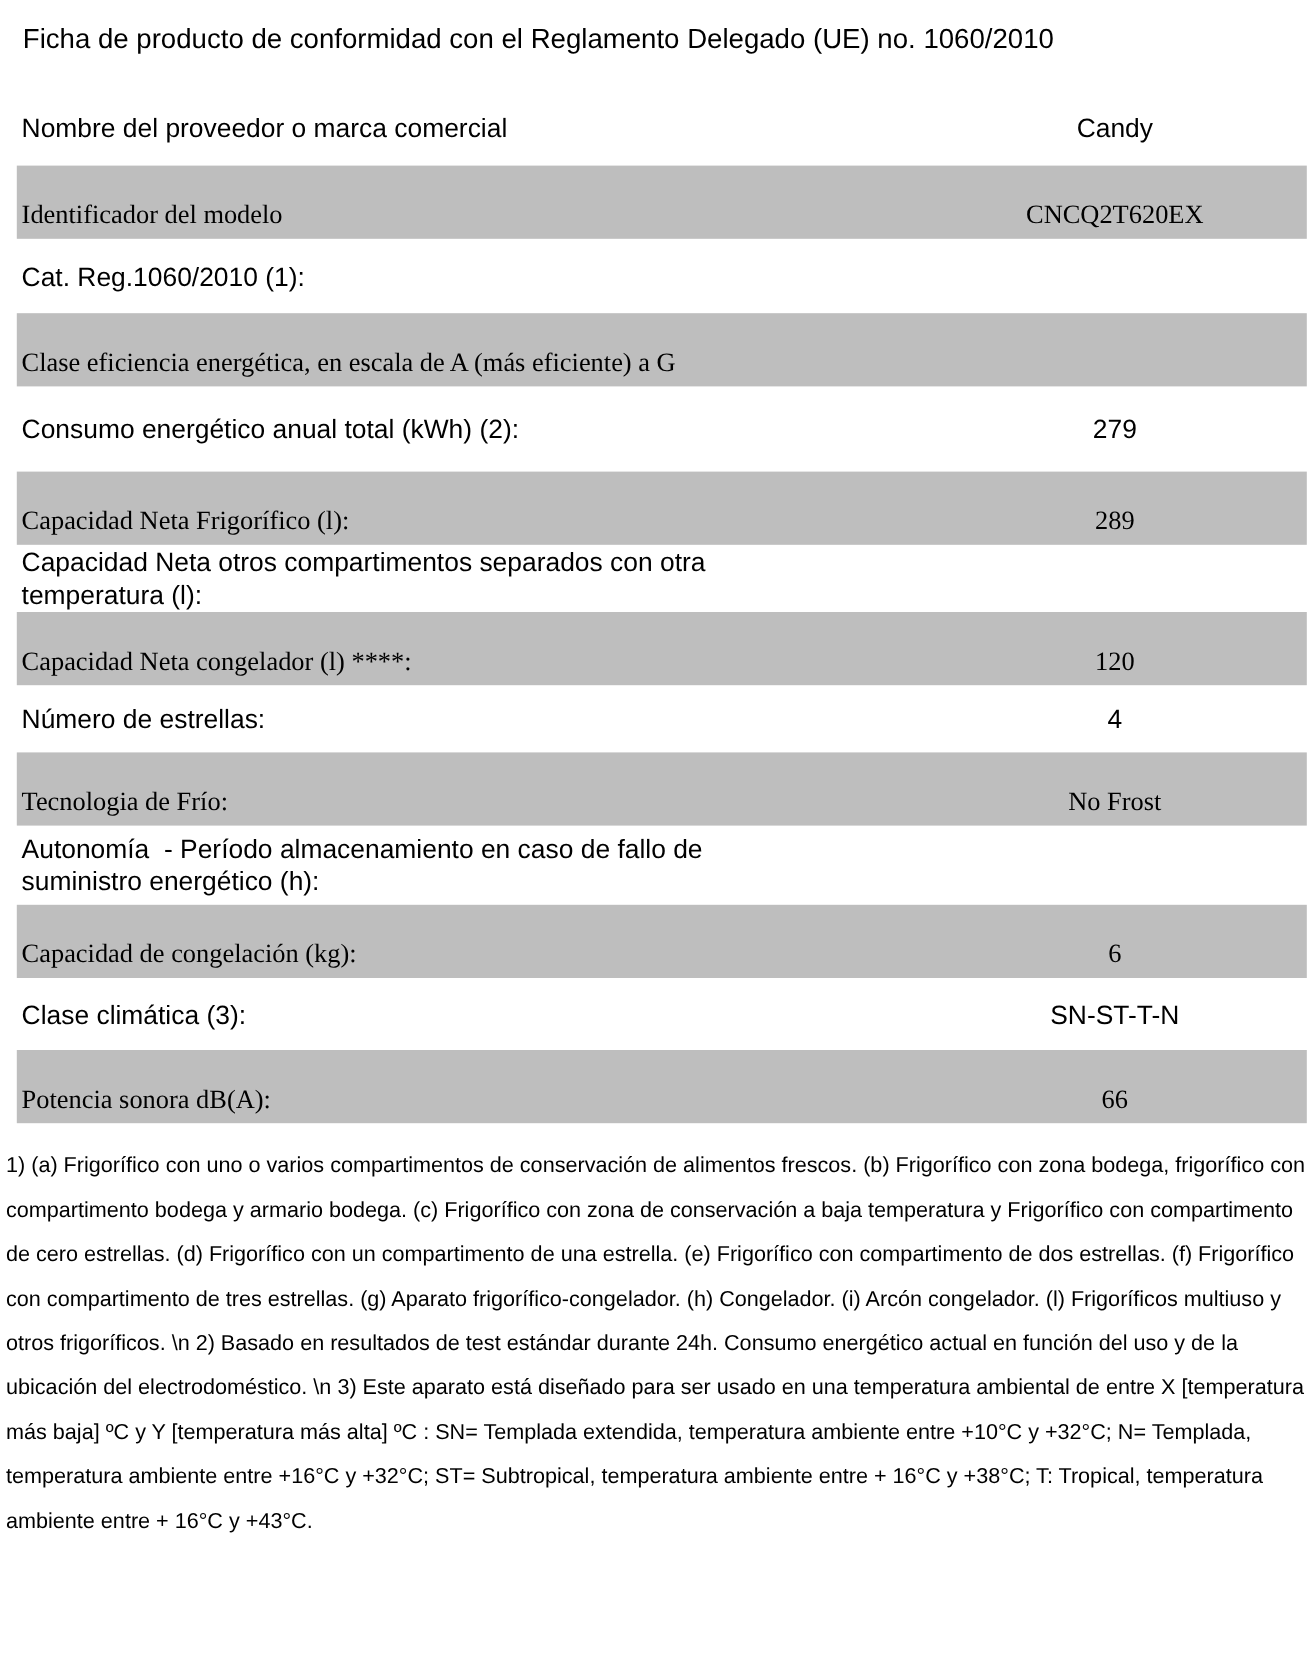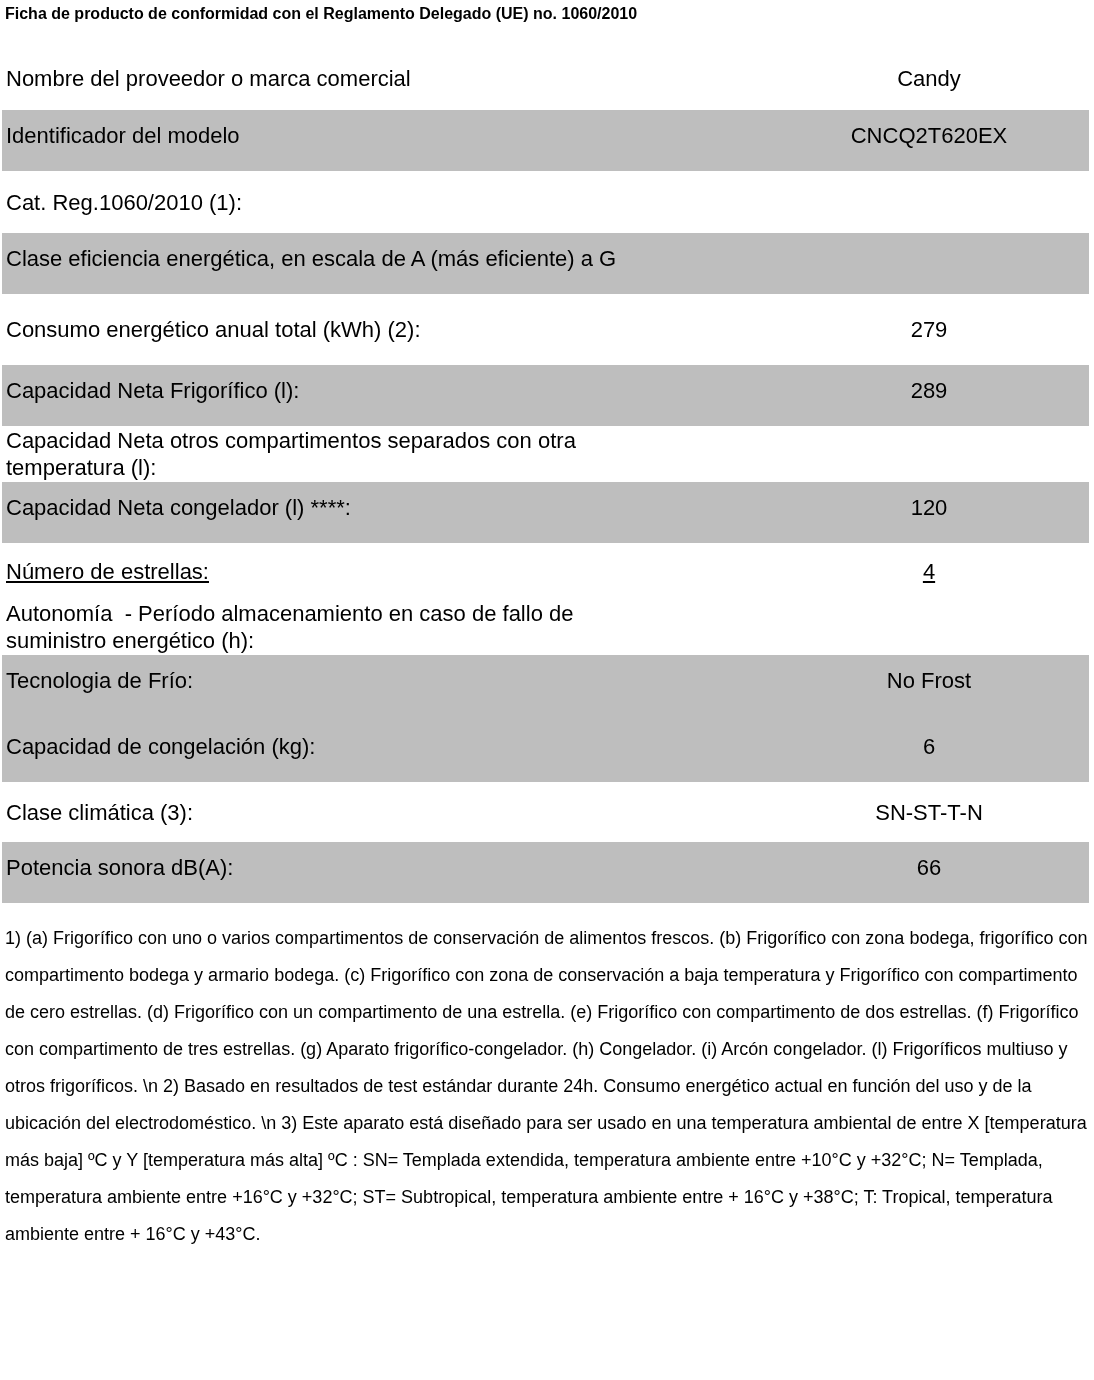--- a/index.html
+++ b/index.html
@@ -15,60 +15,62 @@
   }
   body {
     width: 1094px;
     min-height: 1380px;
     font-family: "Liberation Sans", "DejaVu Sans", sans-serif;
     font-size: 22px;
     color: var(--text-color);
   }
   .page { width: 100%; }
   .title {
-    font-size: 16px;
-    font-weight: bold;
-    margin: 0;
+    font-size: 23px;
+    font-weight: normal;
+    margin: 14px;
     padding: 5px 4px 0 5px;
     height: 47px;
     white-space: nowrap;
   }
   .fiche-table {
     margin: 0 5px 0 2px; 
   }
   .row {
     display: flex;
     justify-content: space-between;
     align-items: center;
     min-height: 56px;
+    margin-left: 12px;
   }
   .row .label {
     flex: 1 1 auto;
     max-width: 660px;
     padding-left: 4px;
     line-height: 27px;
     white-space: pre-wrap;
   }
   .row .value {
     flex: 0 0 320px;
     text-align: center;
     line-height: 27px;
   }
   .row.shaded {
     background: var(--shaded-bg);
     height: 61px;
     align-items: flex-start;
-    padding-top: 12px;
+    padding-top: 27px;
+    font-family: Liberation Serif, serif;
   }
   
   .fiche-table .row:nth-child(1)  { height: 63px; }
   .fiche-table .row:nth-child(3)  { height: 62px; }
   .fiche-table .row:nth-child(5)  { height: 71px; align-items: center; }
   .fiche-table .row:nth-child(7)  { height: 56px; }
-  .fiche-table .row:nth-child(9)  { height: 48px; text-decoration: underline; }
+  .fiche-table .row:nth-child(9)  { height: 48px; }
   .fiche-table .row:nth-child(11) { height: 66px; }
   .fiche-table .row:nth-child(13) { height: 60px; }
   .footnotes {
     margin: 0;
     padding: 17px 4px 0 5px;
     line-height: 37px;
     font-size: 18px;
   }
 </style>
 </head>
@@ -116,28 +118,28 @@
   <div class="row shaded">
     <div class="label">Capacidad Neta congelador (l) ****:</div>
     <div class="value">120</div>
   </div>
 
   <div class="row">
     <div class="label">Número de estrellas:</div>
     <div class="value">4</div>
   </div>
 
+  <div class="row shaded">
+    <div class="label">Tecnologia de Frío:</div>
+    <div class="value">No Frost</div>
+  </div>
+
   <div class="row">
     <div class="label">Autonomía  - Período almacenamiento en caso de fallo de suministro energético (h):</div>
     <div class="value"></div>
-  </div>
-
-  <div class="row shaded">
-    <div class="label">Tecnologia de Frío:</div>
-    <div class="value">No Frost</div>
   </div>
 
   <div class="row shaded">
     <div class="label">Capacidad de congelación (kg):</div>
     <div class="value">6</div>
   </div>
 
   <div class="row">
     <div class="label">Clase climática (3):</div>
     <div class="value">SN-ST-T-N</div>

